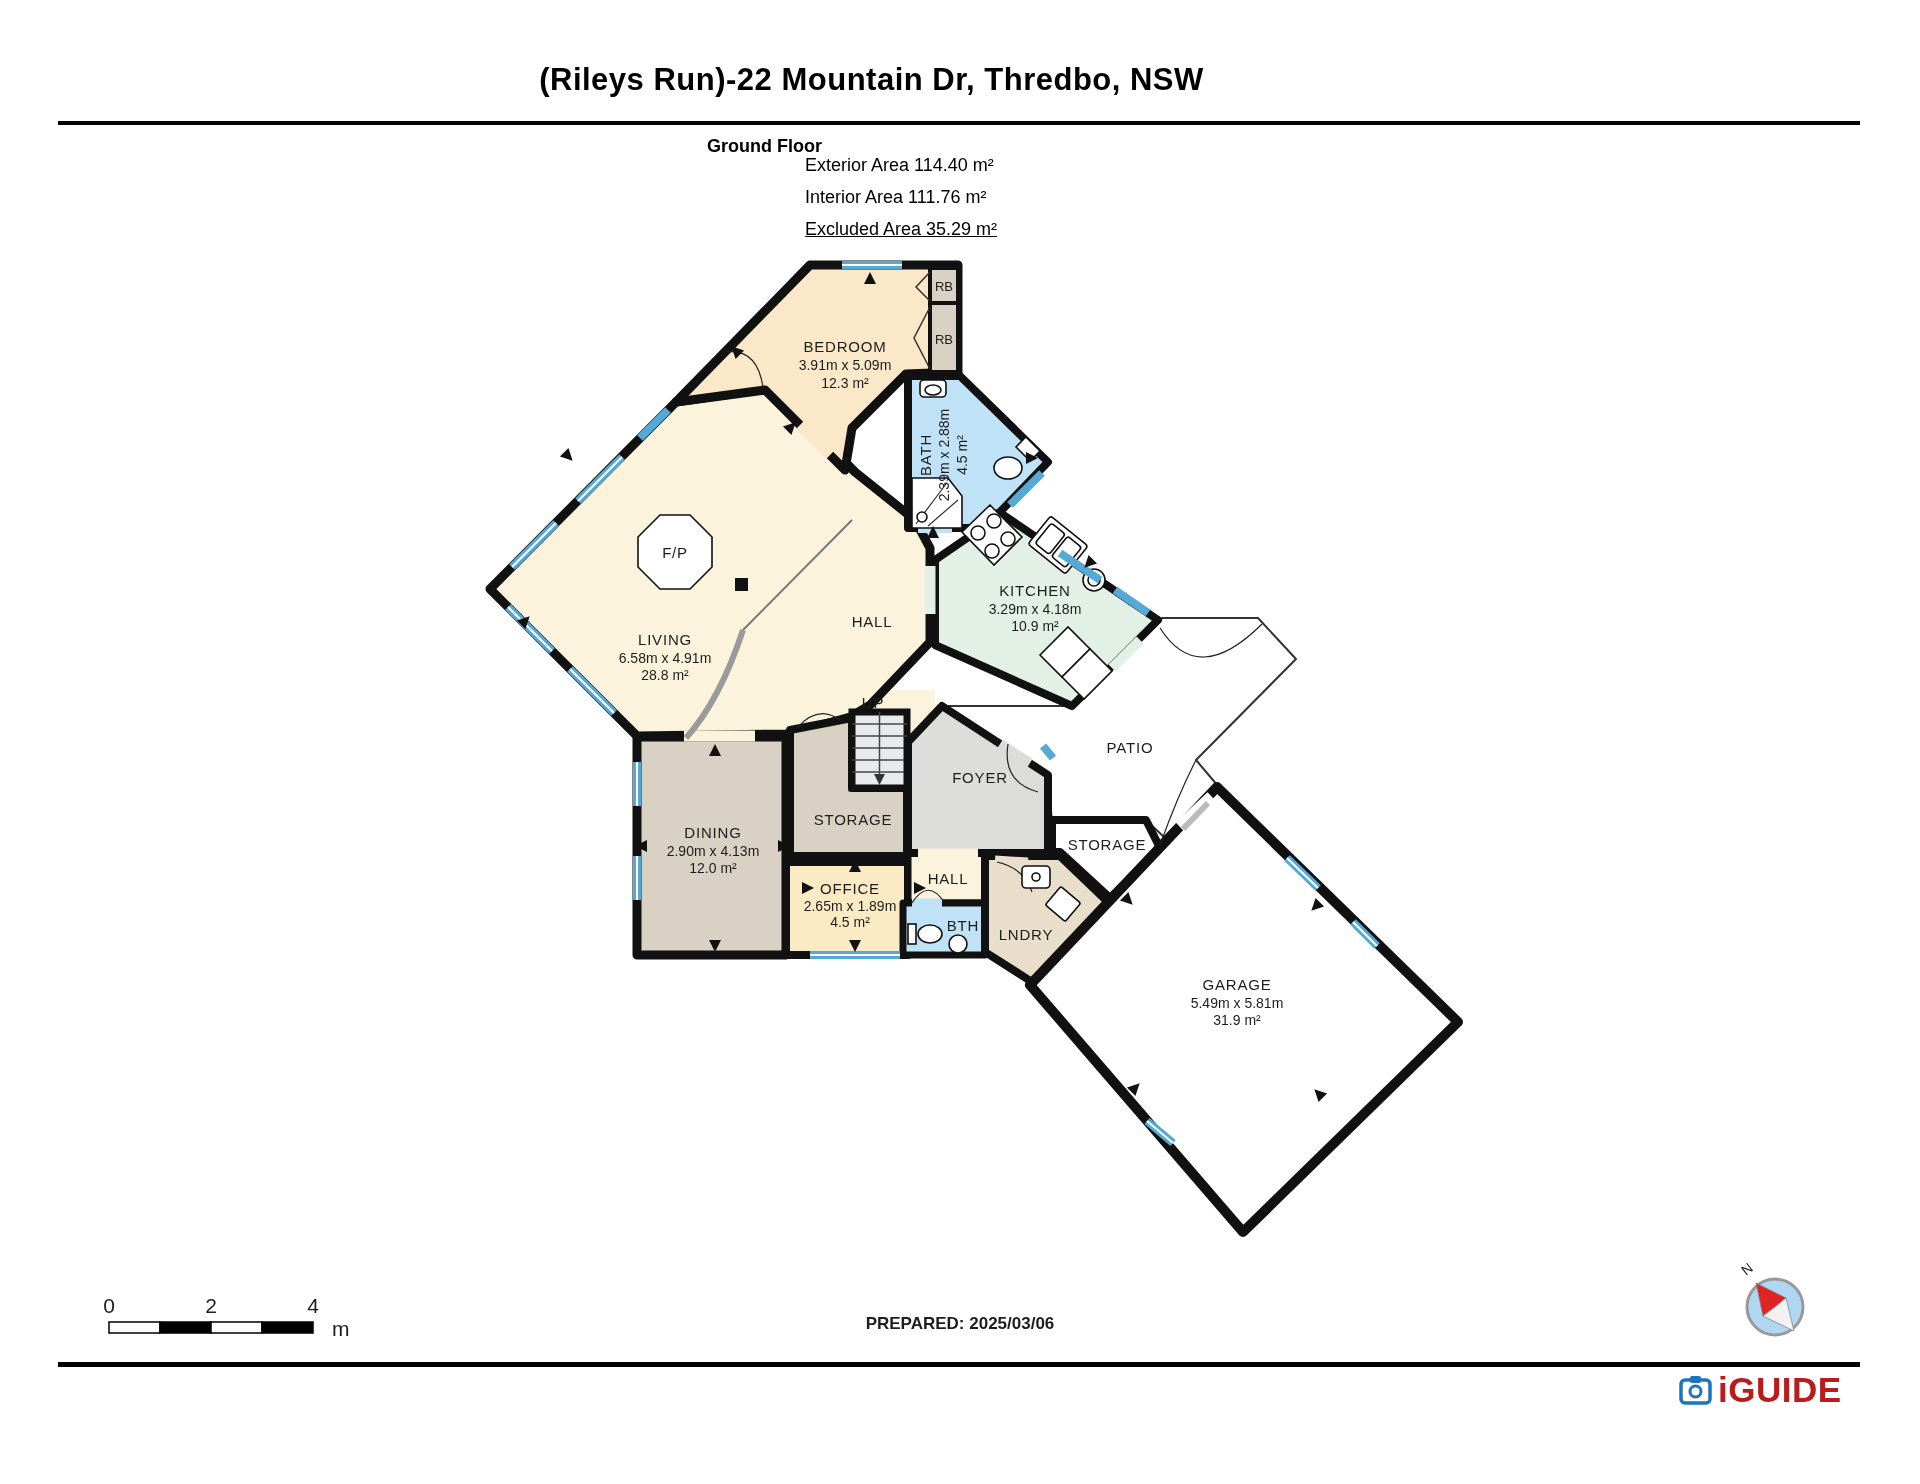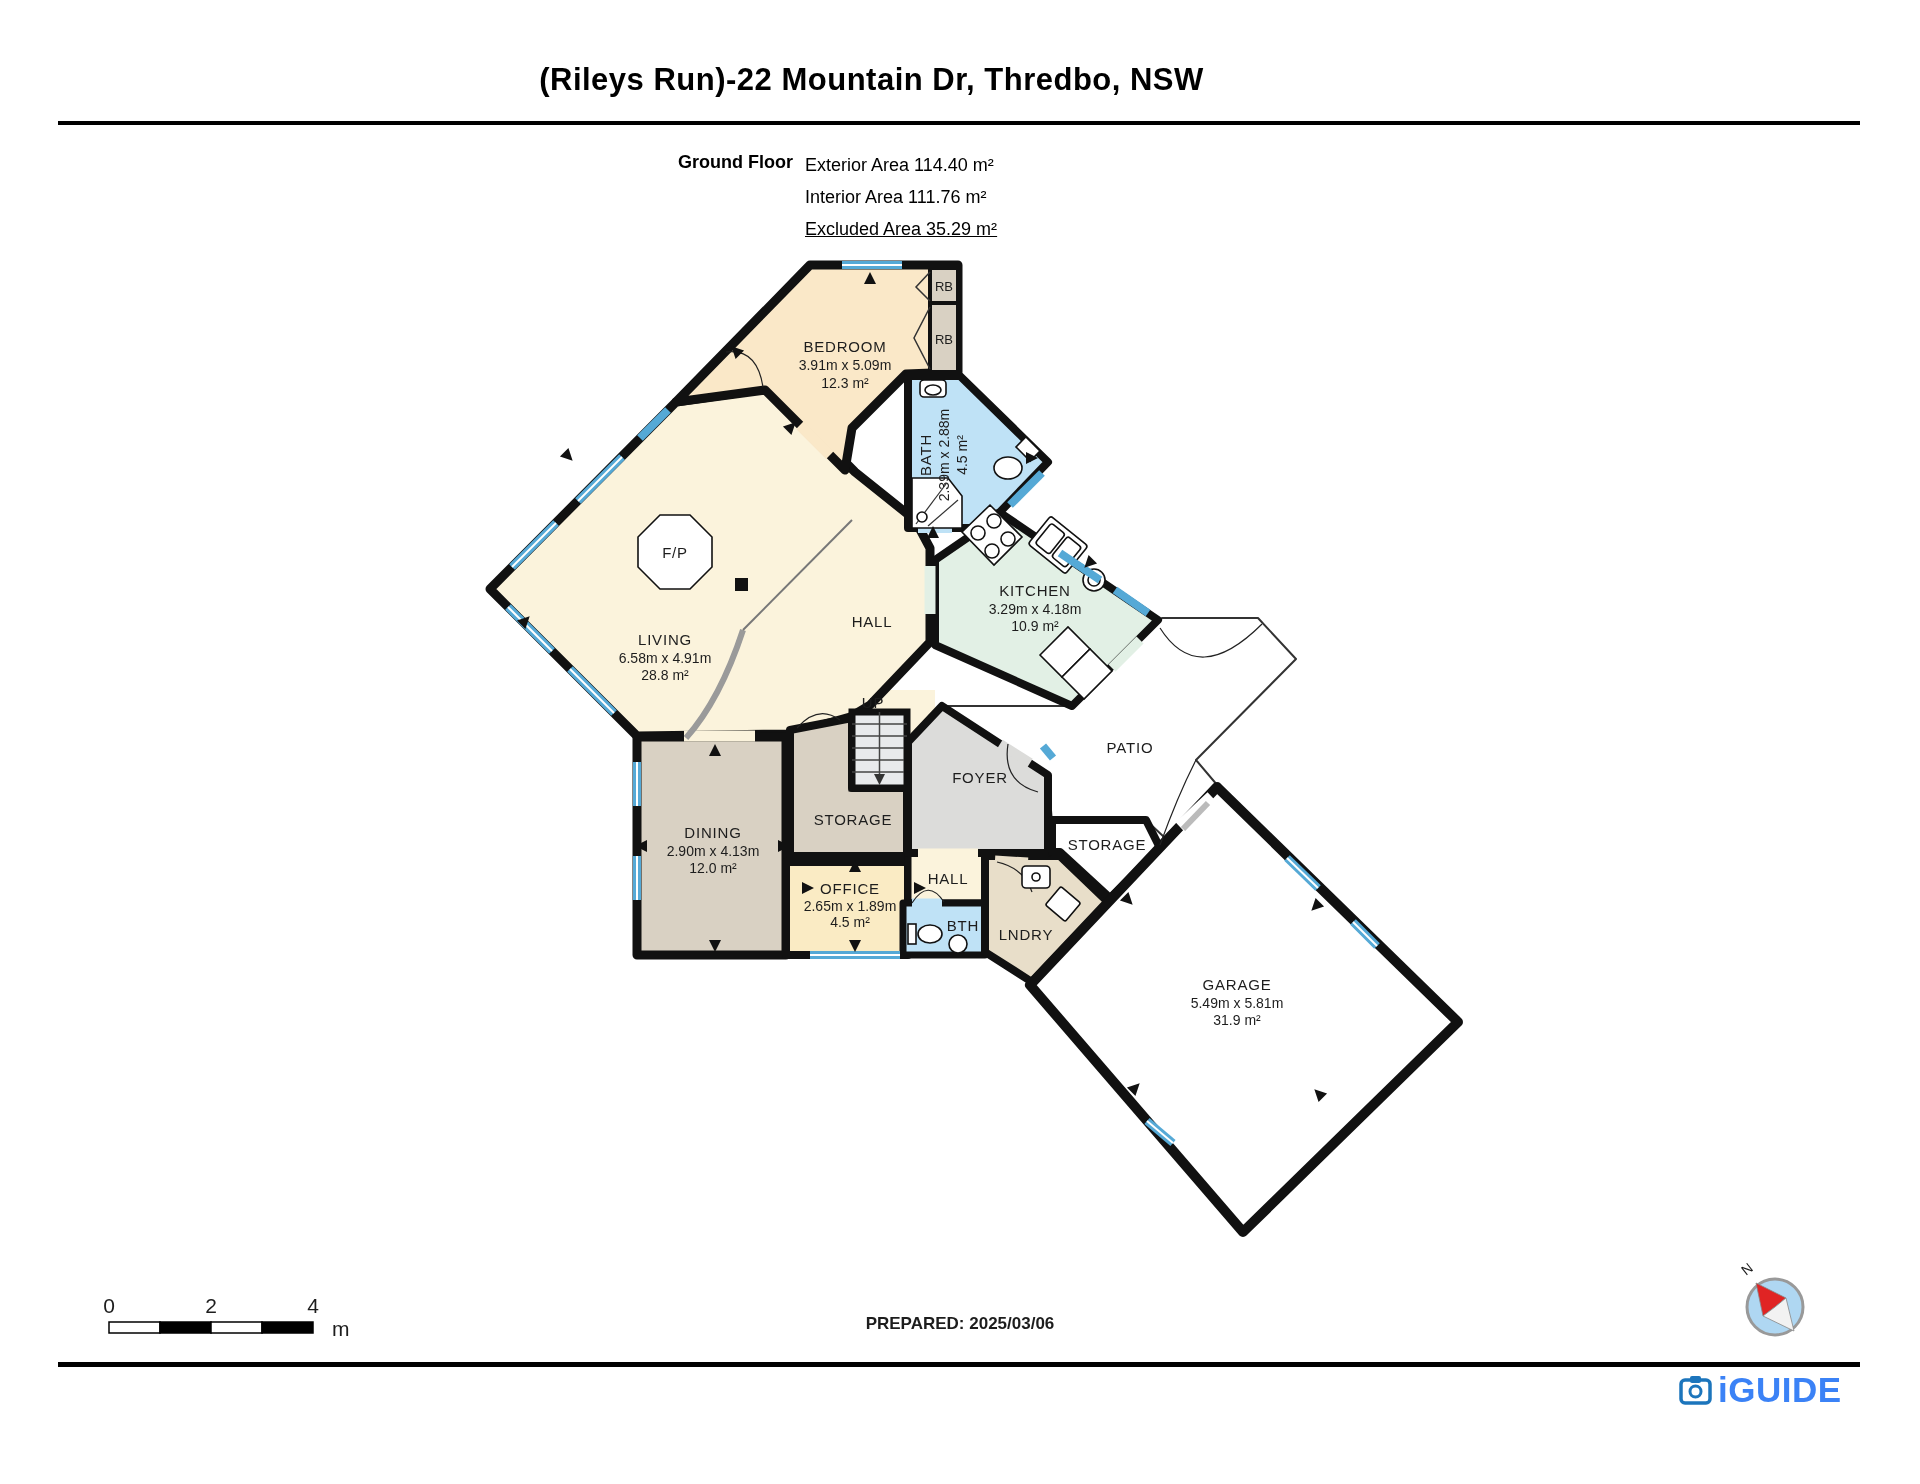--- a/index.html
+++ b/index.html
@@ -1,27 +1,27 @@
 <!DOCTYPE html>
 <html><head>
 <meta charset="utf-8">
 <style>
   html,body{margin:0;padding:0;background:#fff;}
   body{width:1920px;height:1484px;position:relative;font-family:"Liberation Sans",sans-serif;color:#000;}
   .page{position:absolute;inset:0;width:1743px;height:1484px;}
   .title{position:absolute;top:62px;left:0;width:100%;text-align:center;font-size:31px;font-weight:bold;letter-spacing:0.5px;}
   .divider{position:absolute;top:121px;left:58px;width:1802px;height:4px;background:#000;}
-  .floor-label{position:absolute;top:136px;left:678px;font-size:18px;font-weight:bold;margin-top:16px;}
+  .floor-label{position:absolute;top:136px;left:707px;font-size:18px;font-weight:bold;}
   .area-line{position:absolute;left:805px;font-size:18px;margin-top:19px;}
   .area-ext{top:136px;} .area-int{top:168px;} .area-exc{top:200px;text-decoration:underline;}
   .plan-svg{position:absolute;top:0;left:0;}
   .footer-line{position:absolute;top:1362px;left:58px;width:1802px;height:5px;background:#000;}
   .disclaimer{position:absolute;top:1382px;left:60px;font-size:15.5px;}
   .logo{position:absolute;top:1372px;left:1678px;display:flex;align-items:center;gap:4px;}
-  .logo-text{color:#3b82f6;font-size:35px;font-weight:bold;letter-spacing:0.5px;line-height:36px;}
+  .logo-text{color:#b91c1c;font-size:35px;font-weight:bold;letter-spacing:0.5px;line-height:36px;}
   svg text{font-family:"Liberation Sans",sans-serif;fill:#1d1d1d;}
   .room-name{font-size:15px;letter-spacing:0.8px;}
   .room-dims{font-size:14px;}
   .small-label{font-size:13px;}
 </style>
 </head>
 <body>
 
 <div class="page">
 

